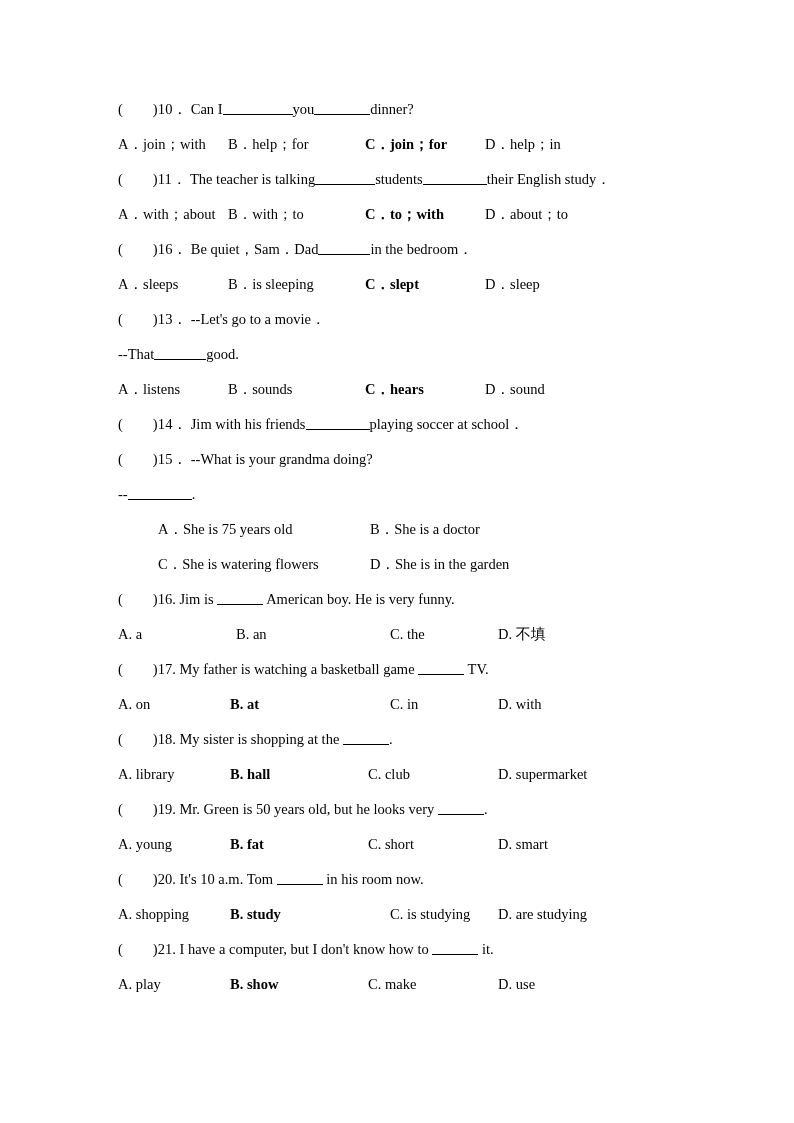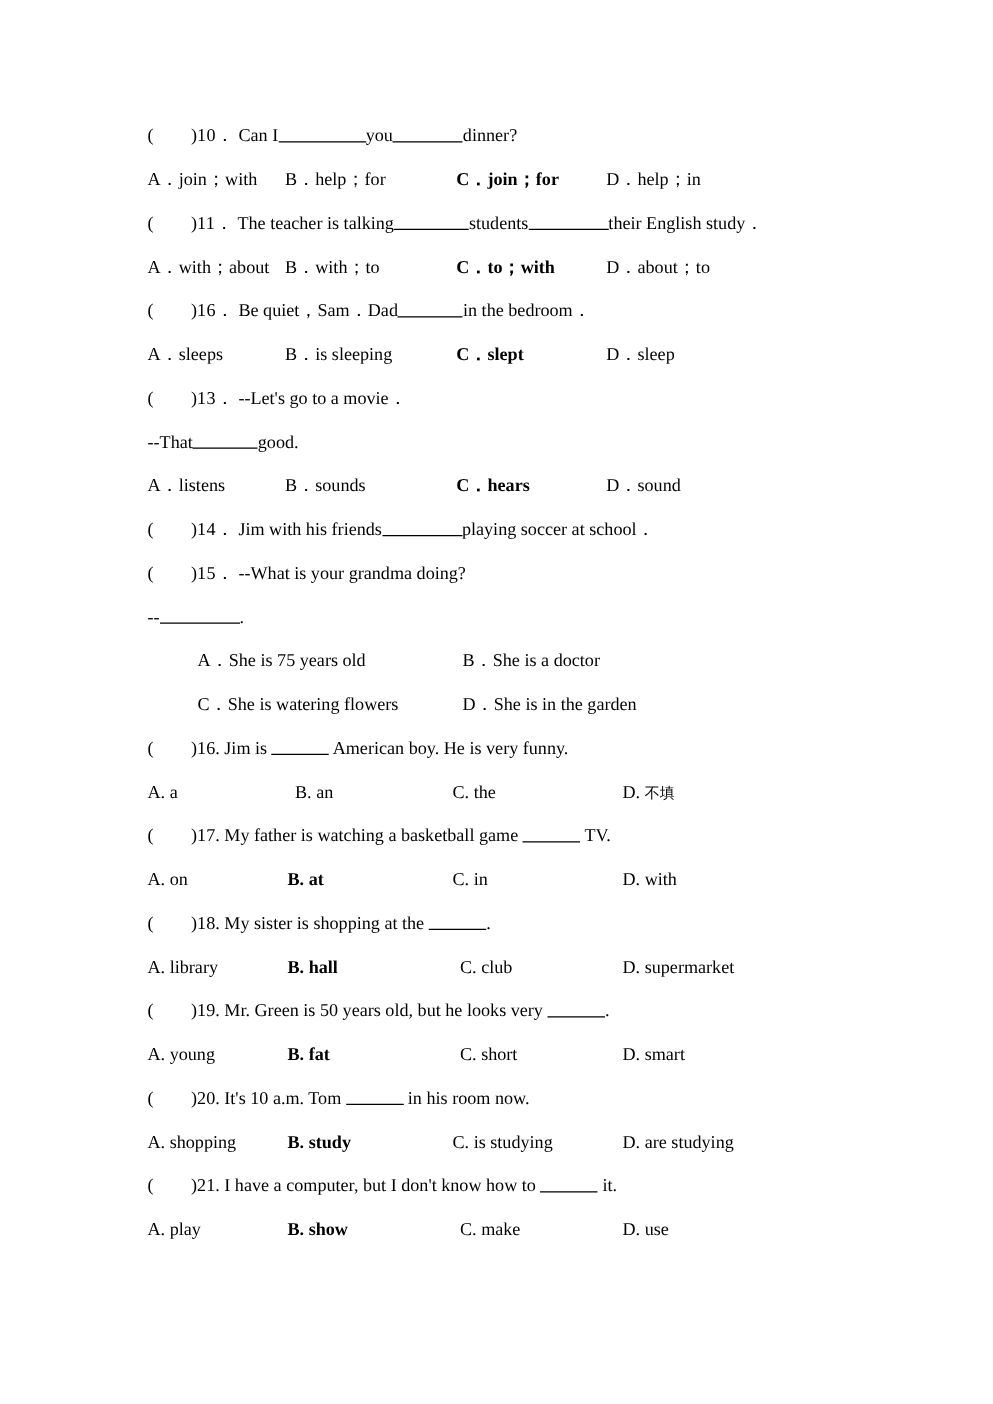--- a/index.html
+++ b/index.html
@@ -85,25 +85,25 @@
   .c2a { left: 0px; margin-left: 40px; }
   .c2b { left: 212px; margin-left: 40px; }
 
   
   .d1 { left: 0px; }
   .d2 { left: 112px; font-weight: bold; }
   .d3 { left: 250px; }
   .d4 { left: 380px; }
 
   .d2w { left: 118px; }
-  .d3w { left: 244px; text-align: right; }
+  .d3w { left: 272px; text-align: right; }
 
   .cjk {
     font-family: "DejaVu Sans", "Liberation Sans", sans-serif;
-    font-size: 12px;
+    font-size: 15px;
   }
 
   .slash {
     font-size: 15px;
   }
 
   
   .cont { }
 </style>
 </head>

